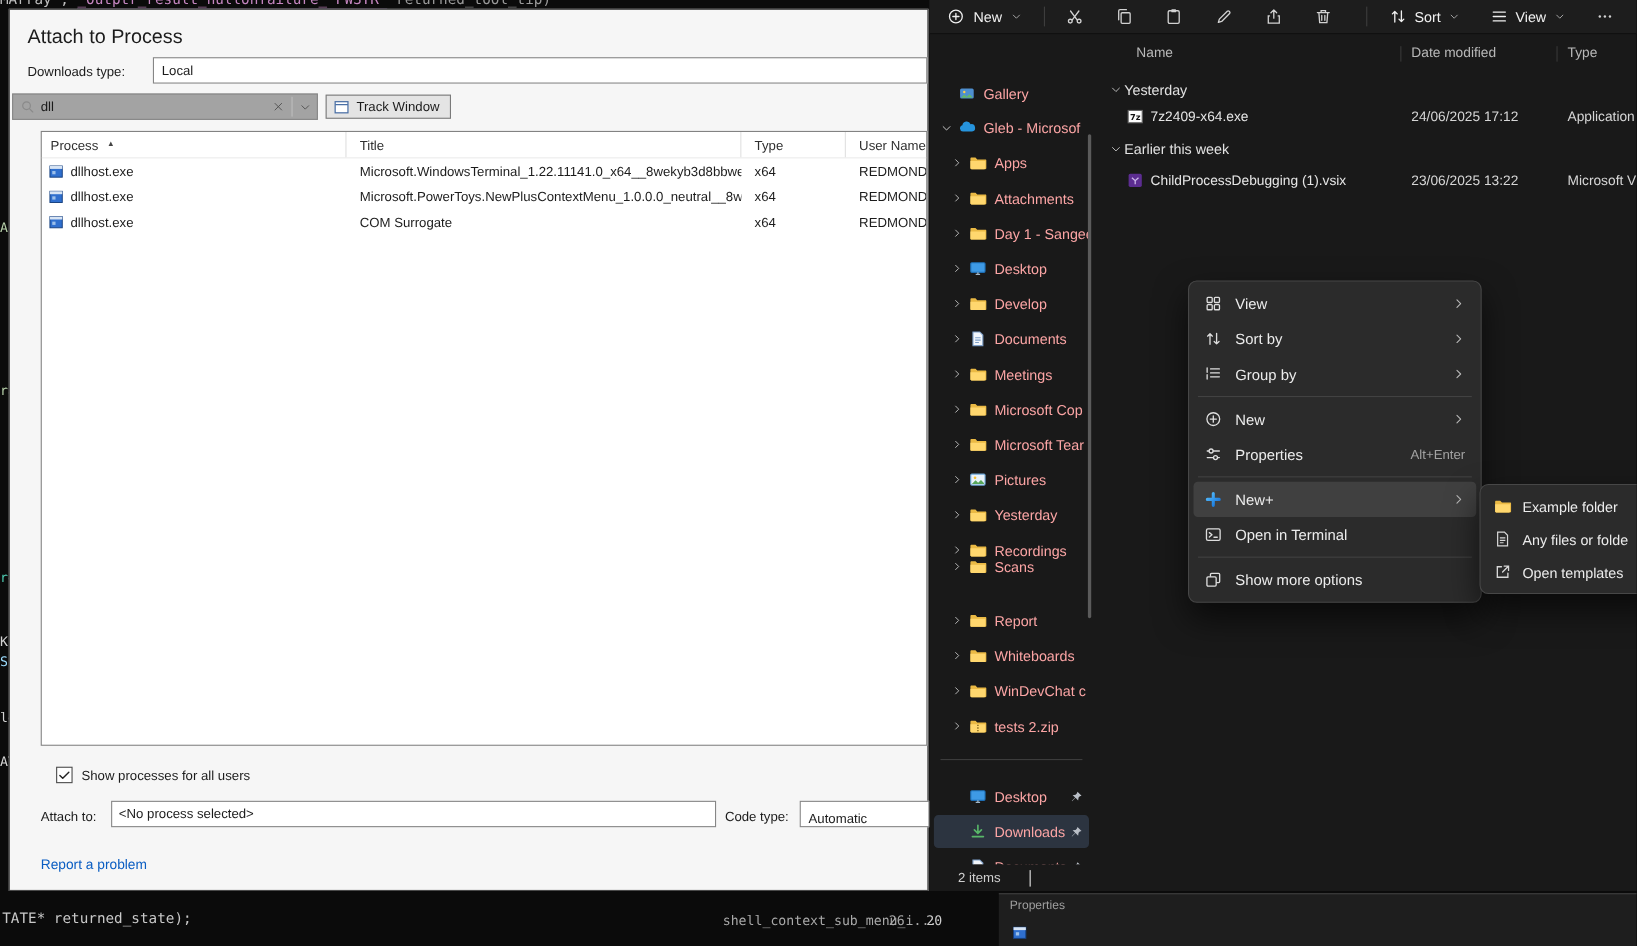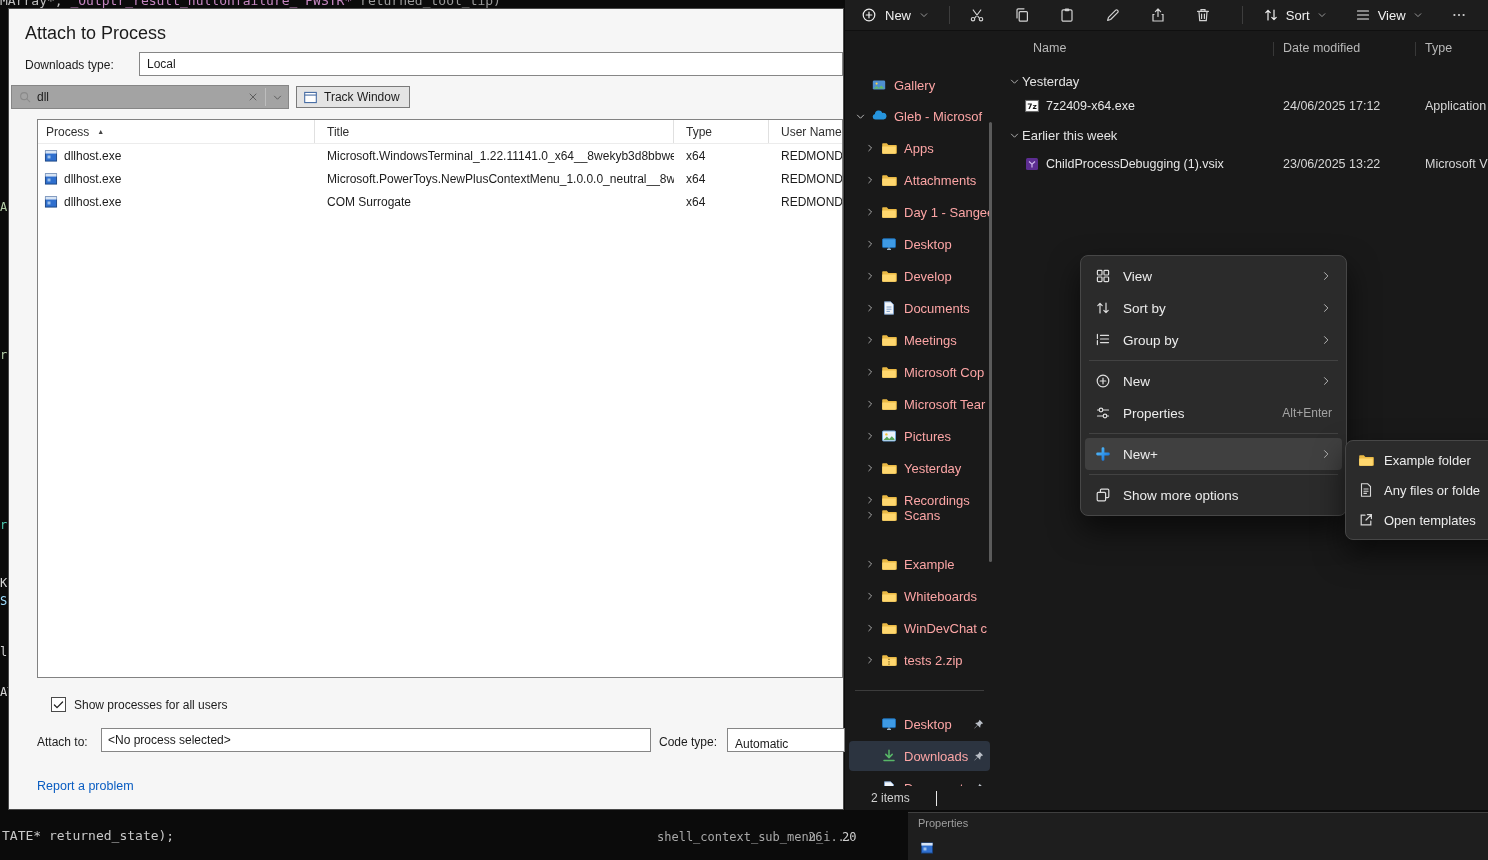--- a/index.html
+++ b/index.html
@@ -629,21 +629,21 @@
         </div>
       <div class="nav-row ind" style="top:517px">
           <span class="slot">
             <svg width="10" height="10">
               <use href="#s-chev-r"></use>
             </svg>
           </span>
           <svg class="nic" width="16" height="16">
             <use href="#s-folder"></use>
           </svg>
-          <span>Example</span>
+          <span>Report</span>
         </div>
       <div class="nav-row ind" style="top:549px">
           <span class="slot">
             <svg width="10" height="10">
               <use href="#s-chev-r"></use>
             </svg>
           </span>
           <svg class="nic" width="16" height="16">
             <use href="#s-folder"></use>
           </svg>
@@ -813,20 +813,26 @@
     <div class="msep"></div>
     <div class="mi hl">
       <svg class="mic" width="16" height="16">
           <use href="#s-plusblue"></use>
         </svg>
       <span>New+</span>
       <svg class="mchev" width="12" height="12">
           <use href="#s-chev-r"></use>
         </svg>
     </div>
+    <div class="mi">
+      <svg class="mic" width="16" height="16">
+          <use href="#s-terminal"></use>
+        </svg>
+      <span>Open in Terminal</span>
+    </div>
     <div class="msep"></div>
     <div class="mi">
       <svg class="mic" width="16" height="16">
           <use href="#s-more"></use>
         </svg>
       <span>Show more options</span>
     </div>
   </div>
 
   <div class="subctx">

